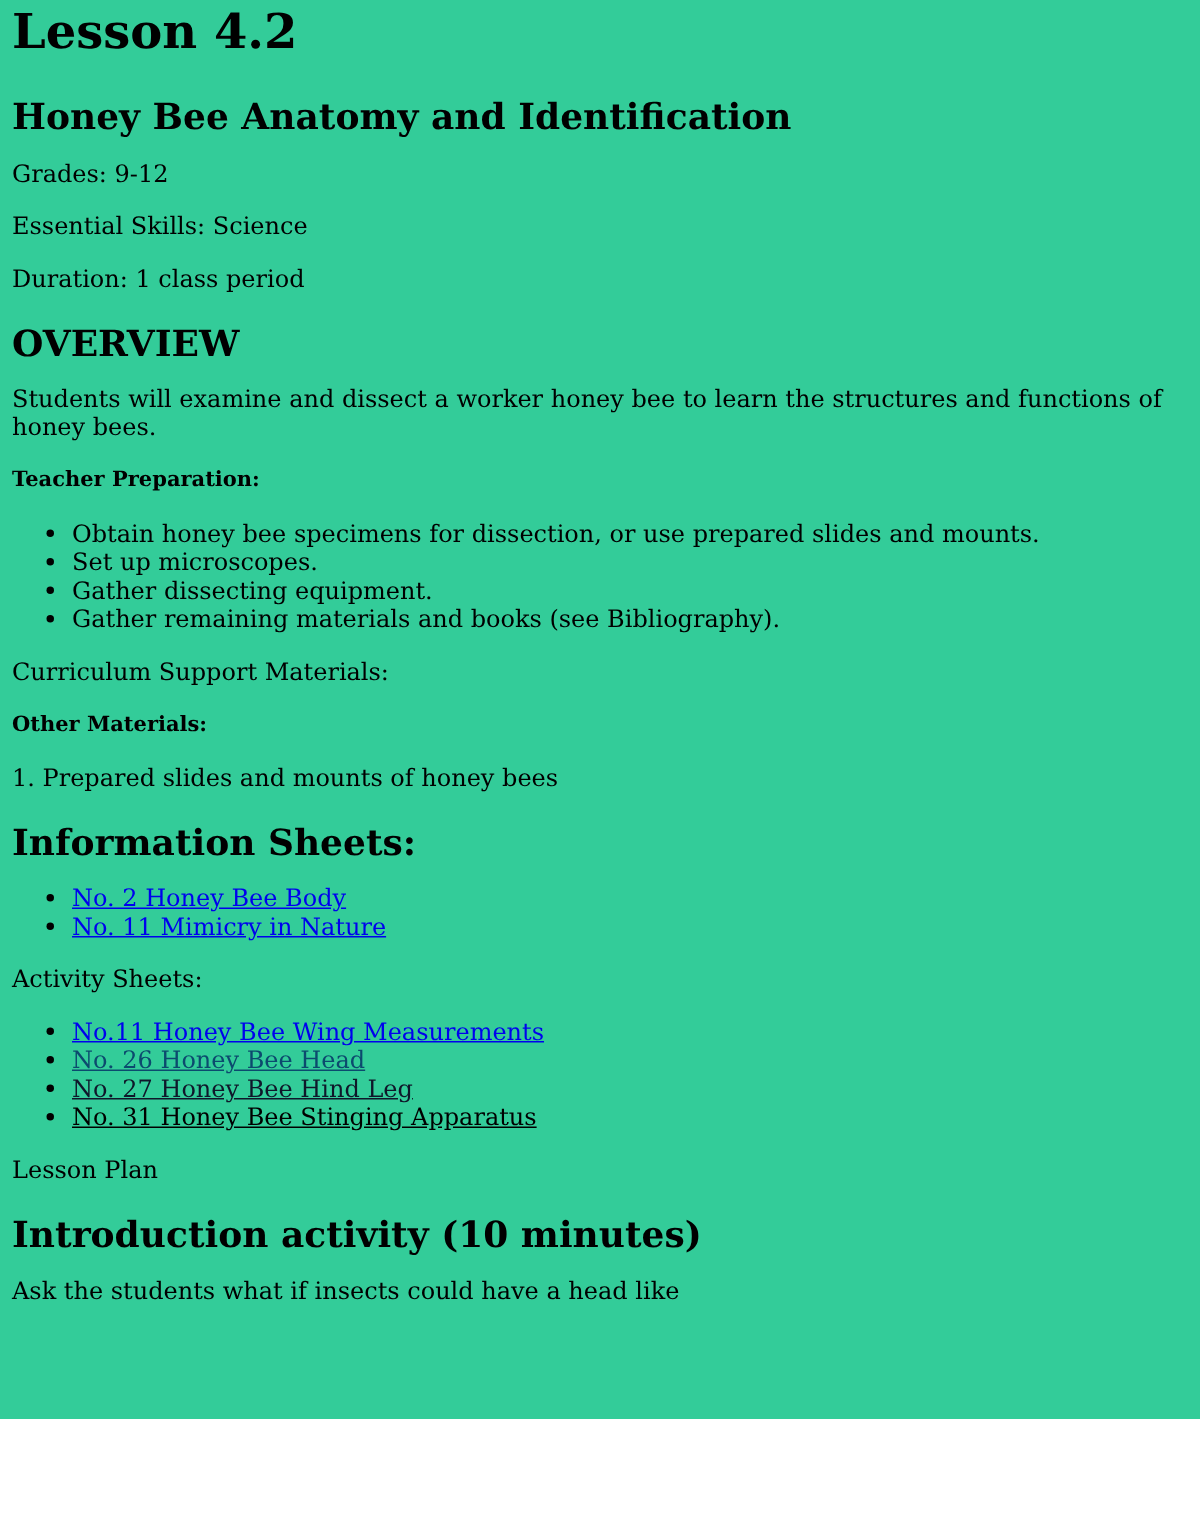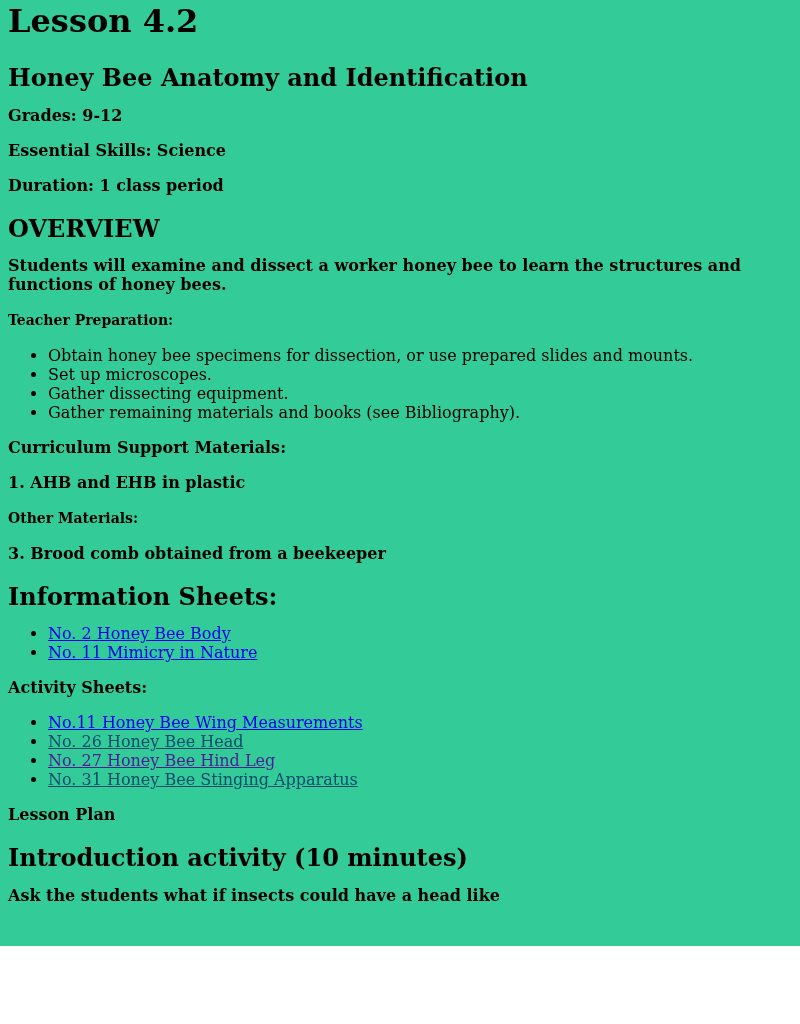--- a/index.html
+++ b/index.html
@@ -10,21 +10,21 @@
     padding: 0 8px;
     overflow: hidden;
     background: #33cc99;
     color: #000000;
     font-family: "DejaVu Serif", "Liberation Serif", serif;
     font-size: 16px;
   }
   h1 { font-size: 32px; font-weight: bold; margin: 3px 0 24px; line-height: 1.17; }
   h2 { font-size: 24px; font-weight: bold; margin: 20px 0 13px; line-height: 1.17; }
   h3 { font-size: 14px; font-weight: bold; margin: 18px 0; line-height: 1.17; }
-  p  { margin: 13px 0 16px; line-height: 19px; font-weight: bold; }
+  p  { margin: 13px 0 16px; line-height: 19px; }
   ul { margin: 13px 0 16px; padding-left: 40px; list-style-type: disc; }
   li { line-height: 19px; }
   a  { color: #0000ee; text-decoration: underline; }
   .plist p { margin: 13px 0 16px; }
 </style>
 </head>
 <body>
 
 <div class="page" style="background: rgb(51, 204, 153); color: rgb(0, 0, 0);">
 
@@ -42,39 +42,38 @@
 
   <h3>Teacher Preparation:</h3>
   <ul>
       <li>Obtain honey bee specimens for dissection, or use prepared slides and mounts.</li>
       <li>Set up microscopes.</li>
       <li>Gather dissecting equipment.</li>
       <li>Gather remaining materials and books (see Bibliography).</li>
     </ul>
 
   <p>Curriculum Support Materials:</p>
-  <p>1. AHB and EHB in plastic</p>
 
   <h3>Other Materials:</h3>
   <div class="plist">
-      <p>3. Brood comb obtained from a beekeeper</p>
+      <p>1. Prepared slides and mounts of honey bees</p>
     </div>
 
   <h2>Information Sheets:</h2>
   <ul>
       <li><a href="#" style="color: rgb(0, 0, 238);">No. 2 Honey Bee Body</a></li>
       <li><a href="#" style="color: rgb(0, 0, 238); text-align: center;">No. 11 Mimicry in Nature</a></li>
     </ul>
 
   <p>Activity Sheets:</p>
   <ul>
       <li><a href="#" style="color: rgb(0, 0, 238); text-align: right;">No.11 Honey Bee Wing Measurements</a></li>
       <li><a href="#" style="color: #0c4a6e;">No. 26 Honey Bee Head</a></li>
-      <li><a href="#" style="color: #4c1d95;">No. 27 Honey Bee Hind Leg</a></li>
-      <li><a href="#" style="color: #0c4a6e; margin-top: 40px;">No. 31 Honey Bee Stinging Apparatus</a></li>
+      <li><a href="#" style="color: #0f172a;">No. 27 Honey Bee Hind Leg</a></li>
+      <li><a href="#" style="color: #000000; margin-top: 40px;">No. 31 Honey Bee Stinging Apparatus</a></li>
     </ul>
 
   <p>Lesson Plan</p>
 
   <h2>Introduction activity (10 minutes)</h2>
   <p>Ask the students what if insects could have a head like</p>
 
 </div>
 
 </body></html>

